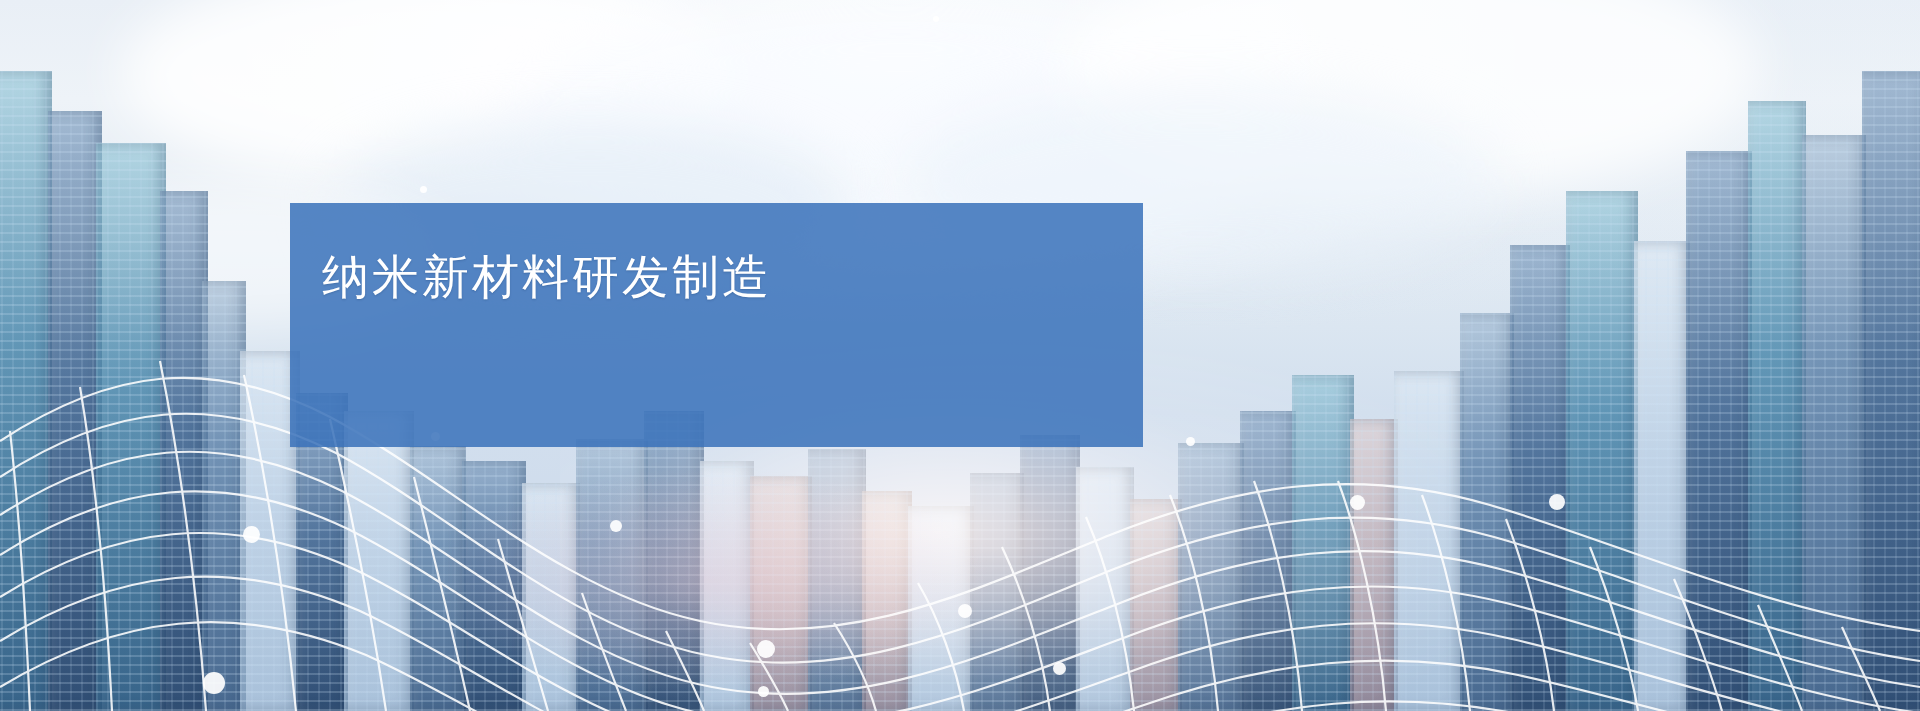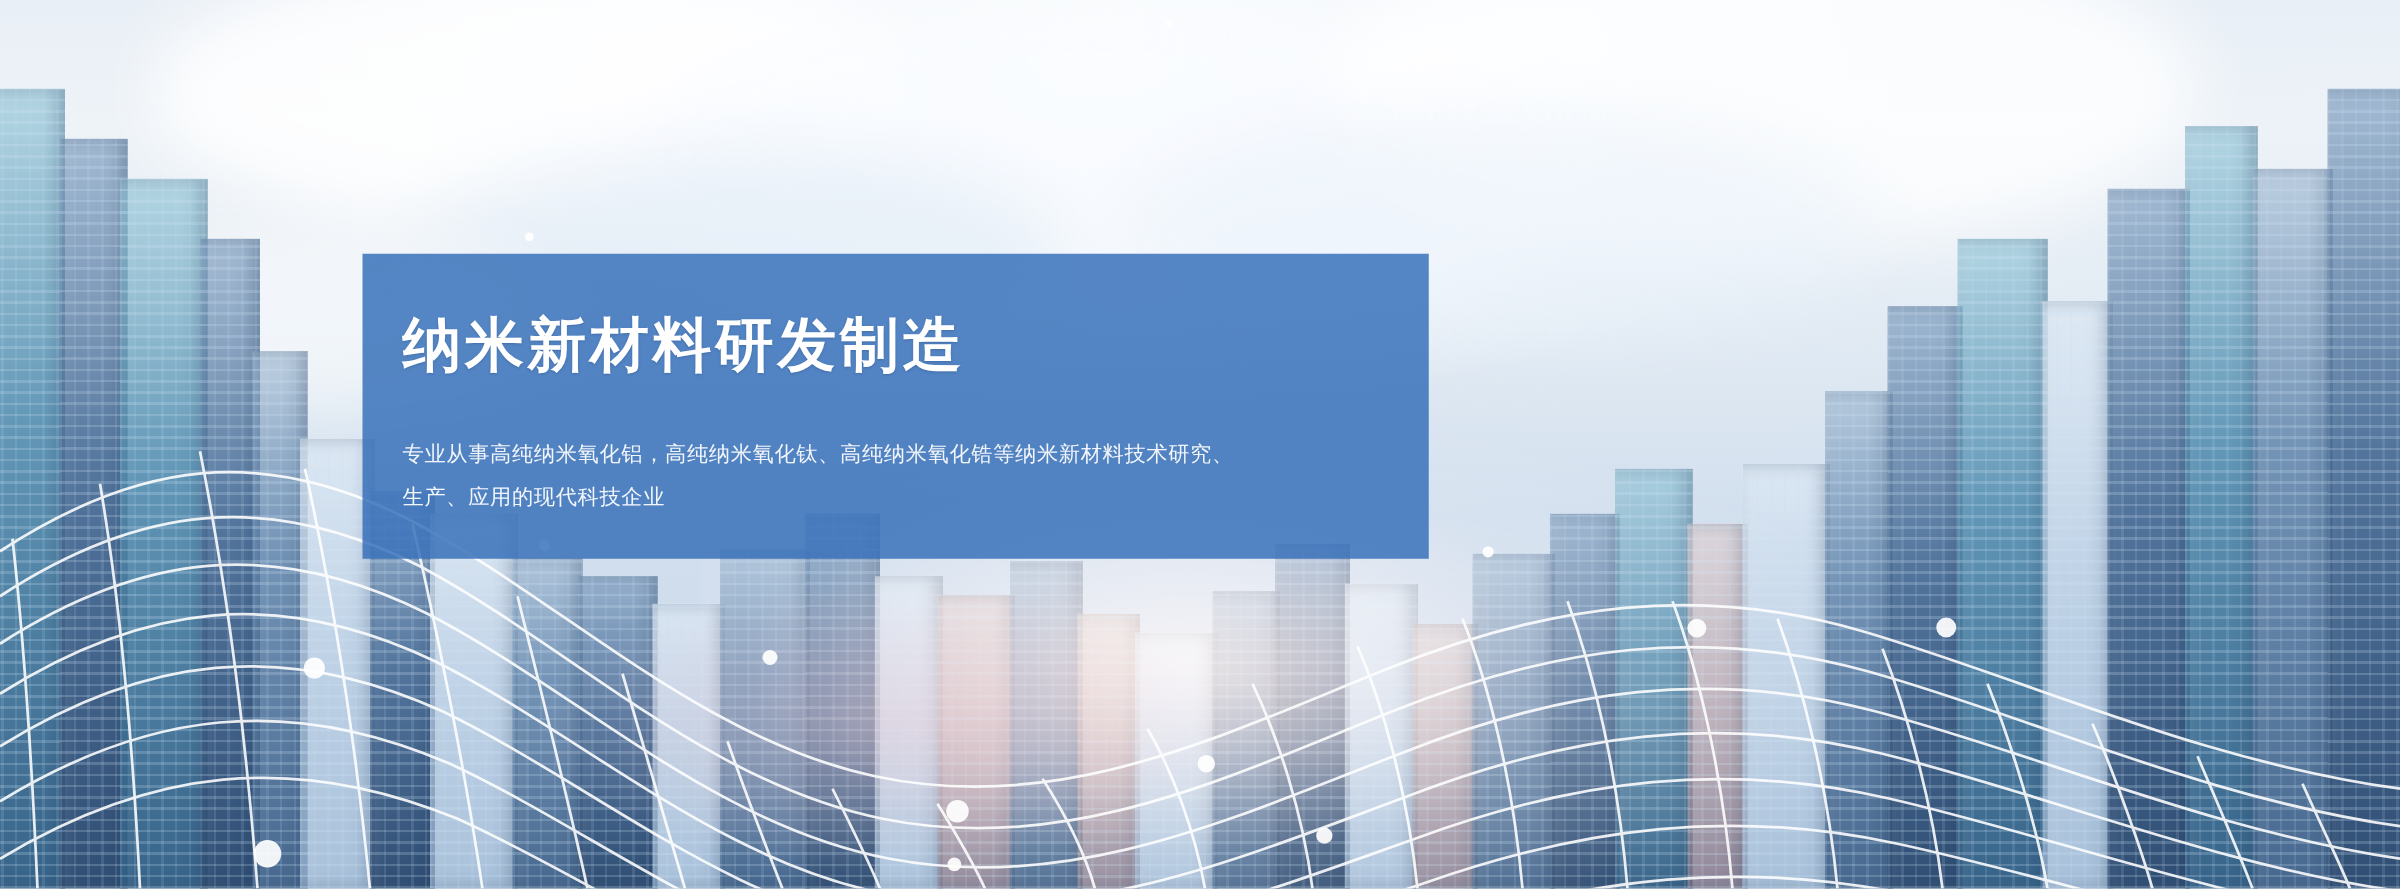--- a/index.html
+++ b/index.html
@@ -89,21 +89,21 @@
     width:853px; height:244px;
     background:rgba(58,114,186,.86);
     box-sizing:border-box;
     padding:48px 0 0 32px;
   }
   .panel-title{
     margin:0;
     color:#ffffff;
     font-size:47px;
     line-height:1.1;
-    font-weight:700;
+    font-weight:400;
     letter-spacing:3px;
     font-family:"DejaVu Sans","Liberation Sans",sans-serif;
     text-shadow:0 1px 2px rgba(20,50,95,.25);
   }
   .panel-sub{
     margin:44px 0 0 0;
     color:#f2f6fb;
     font-size:17px;
     line-height:2.0;
     font-weight:400;
@@ -227,19 +227,15 @@
   <div class="node" style="left:1350px; top:495px; width:15px; height:15px;"></div>
   <div class="node" style="left:1549px; top:494px; width:16px; height:16px;"></div>
   <div class="node" style="left:610px;  top:520px; width:12px; height:12px;"></div>
   <div class="node" style="left:431px;  top:432px; width:9px;  height:9px;"></div>
   <div class="node" style="left:1186px; top:437px; width:9px;  height:9px;"></div>
   <div class="node" style="left:420px;  top:186px; width:7px;  height:7px;"></div>
   <div class="node" style="left:933px;  top:16px;  width:6px;  height:6px;"></div>
 
   <div class="panel">
     <h1 class="panel-title">纳米新材料研发制造</h1>
-    <p class="panel-sub">
-      <span>专业从事高纯纳米氧化铝，高纯纳米氧化钛、高纯纳米氧化锆等纳米新材料技术研究、</span>
-      <span>生产、应用的现代科技企业</span>
-    </p>
   </div>
 
 </div>
 
 </body></html>

